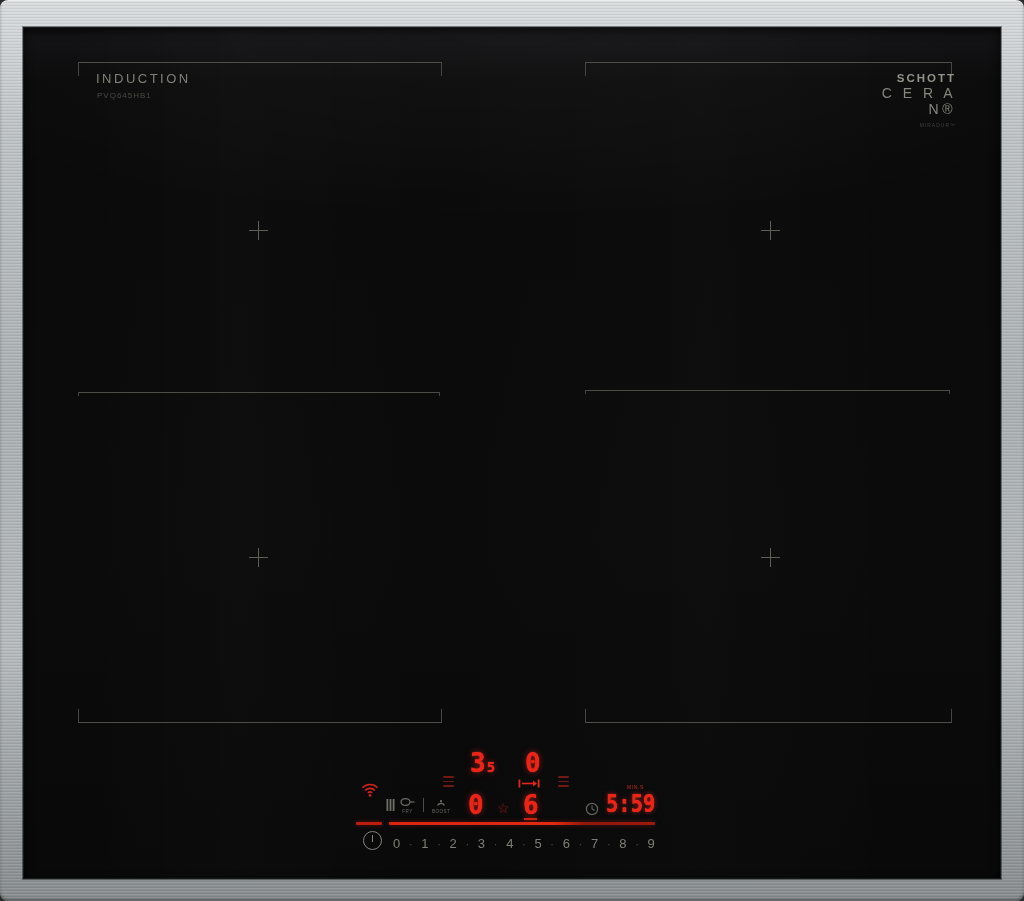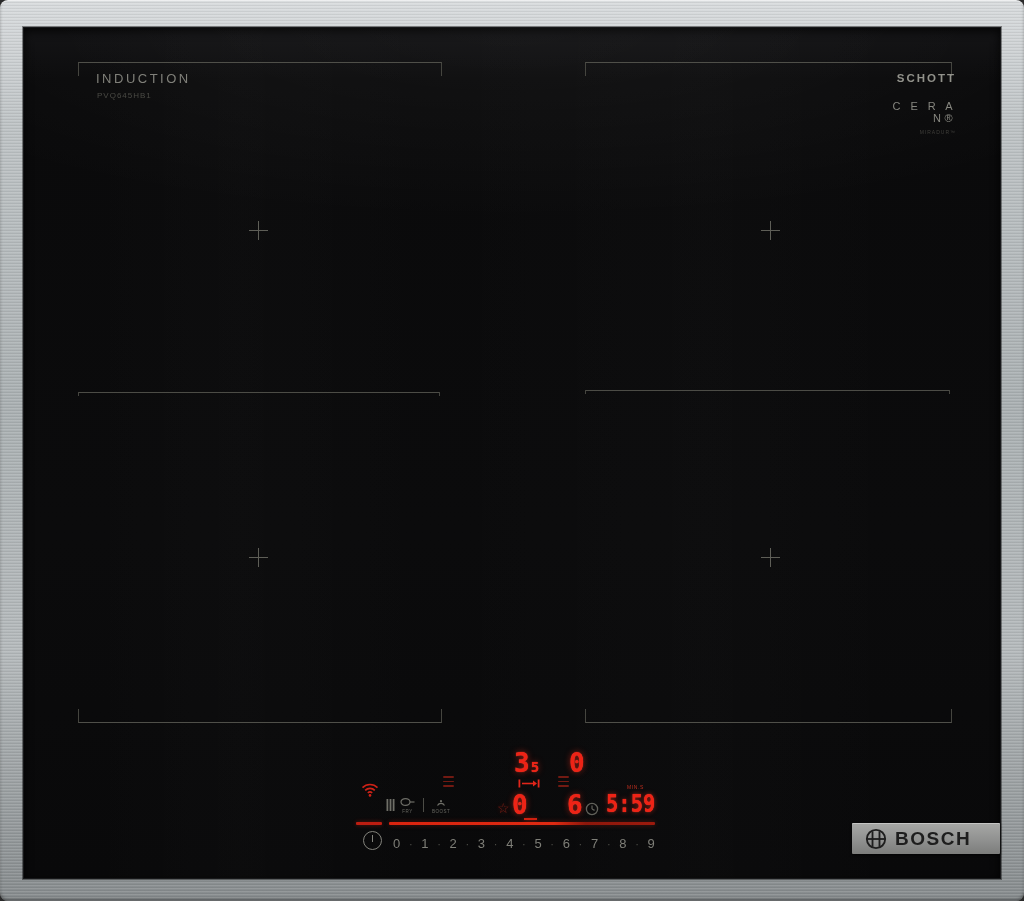--- a/index.html
+++ b/index.html
@@ -29,27 +29,27 @@
   .zone-midline::before{left:0;} .zone-midline::after{right:0;}
   .plus{position:absolute;width:19px;height:19px;}
   .plus::before{content:"";position:absolute;left:0;right:0;top:8.5px;height:1.6px;background:#5e5e57;}
   .plus::after{content:"";position:absolute;top:0;bottom:0;left:8.5px;width:1.6px;background:#5e5e57;}
 
   
   .induction-label{position:absolute;left:96px;top:71px;font-size:13px;letter-spacing:2.5px;color:#80807a;}
   .model-label{position:absolute;left:97px;top:91px;font-size:8px;letter-spacing:1px;color:#4a4a45;}
   .schott{position:absolute;left:878px;top:72px;width:78px;text-align:right;color:#92928b;}
   .schott .l1{font-size:11.5px;letter-spacing:2px;font-weight:bold;}
-  .schott .l2{font-size:11px;letter-spacing:3.5px;margin-top:16px;color:#86867f;}
+  .schott .l2{font-size:14px;letter-spacing:3.5px;margin-top:1px;color:#86867f;}
   .schott .sub{font-size:5px;letter-spacing:1px;margin-top:5px;color:#403f3b;}
 
   
   .seg{position:absolute;font-family:"DejaVu Sans Mono",monospace;font-weight:bold;color:#ee2316;
     text-shadow:0 0 6px rgba(255,45,25,.55),0 0 1px rgba(255,80,60,.9);line-height:1;}
-  .seg-big{font-size:26px;margin-left:44px;}
+  .seg-big{font-size:26px;}
   .seg-sub{font-size:14px;vertical-align:0;margin-left:1px;}
   .timer-seg{font-size:25px;transform:scaleX(.82);transform-origin:left;letter-spacing:0;}
   .timer-unit{position:absolute;left:627px;top:784px;font-size:5px;letter-spacing:.6px;color:rgba(235,55,35,.8);}
   .star{position:absolute;left:497px;top:801px;font-size:14px;line-height:1;color:rgba(228,48,30,.5);text-shadow:0 0 4px rgba(255,50,30,.35);}
   .dashes{position:absolute;display:flex;flex-direction:column;gap:3px;}
   .dashes i{width:11px;height:1.6px;background:rgba(218,42,26,.5);border-radius:1px;}
   .six-underline{position:absolute;left:524px;top:818px;width:13px;height:2px;background:#cf2010;box-shadow:0 0 4px rgba(255,45,25,.5);}
 
   
   .slider-a{position:absolute;left:356px;top:822px;width:26px;height:2.5px;border-radius:1px;background:#bd1d11;box-shadow:0 0 4px rgba(230,40,20,.4);}
@@ -203,24 +203,15 @@
         <span class="sep">·</span>
       <span class="num">6</span>
         <span class="sep">·</span>
       <span class="num">7</span>
         <span class="sep">·</span>
       <span class="num">8</span>
         <span class="sep">·</span>
       <span class="num">9</span>
     </div>
 
-    <div class="bosch-band" style="left:828px;top:795px;">
-      <svg width="22" height="22" viewBox="0 0 24 24">
-        <circle cx="12" cy="12" r="10" fill="none" stroke="#1e1e1e" stroke-width="2"></circle>
-        <line x1="8.2" y1="3.5" x2="8.2" y2="20.5" stroke="#1e1e1e" stroke-width="2"></line>
-        <line x1="15.8" y1="3.5" x2="15.8" y2="20.5" stroke="#1e1e1e" stroke-width="2"></line>
-        <line x1="2" y1="12" x2="22" y2="12" stroke="#1e1e1e" stroke-width="2"></line>
-      </svg>
-      <span class="bosch-text">BOSCH</span>
-    </div>
 
   </div>
 </div>
 
 </body></html>

